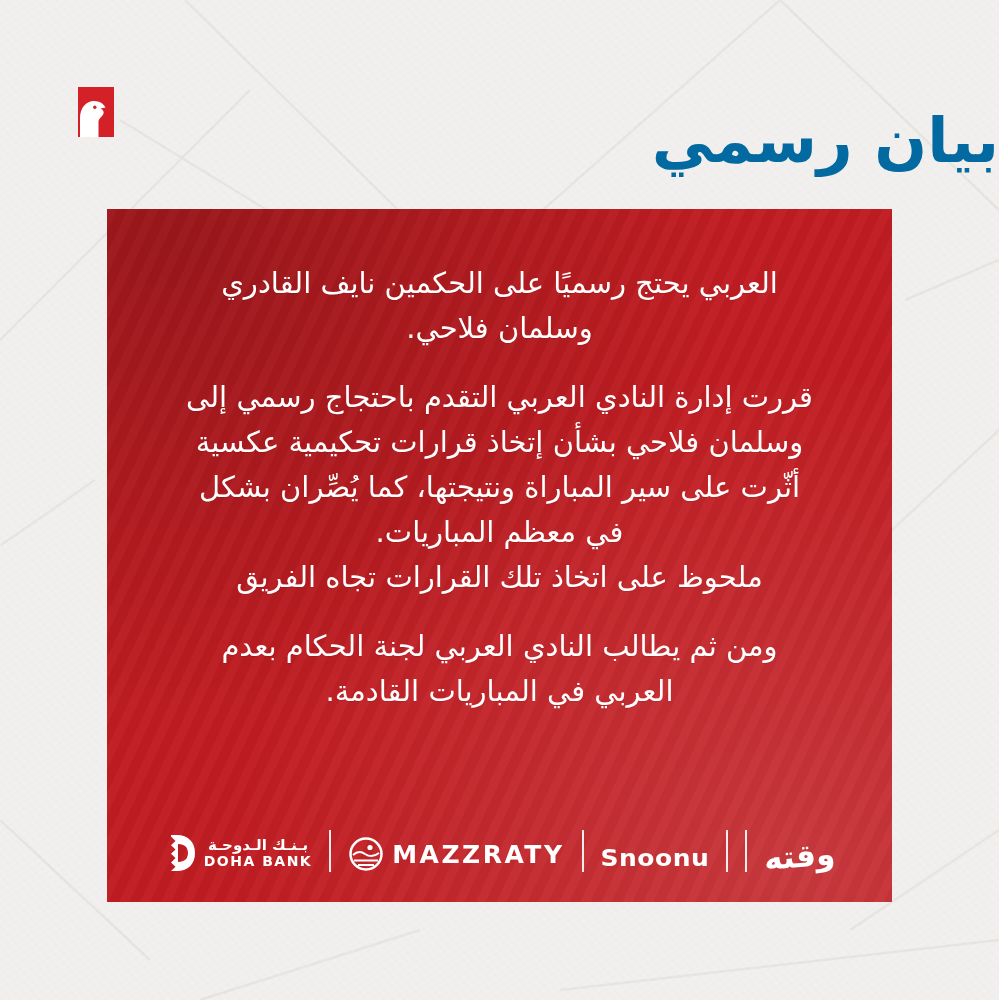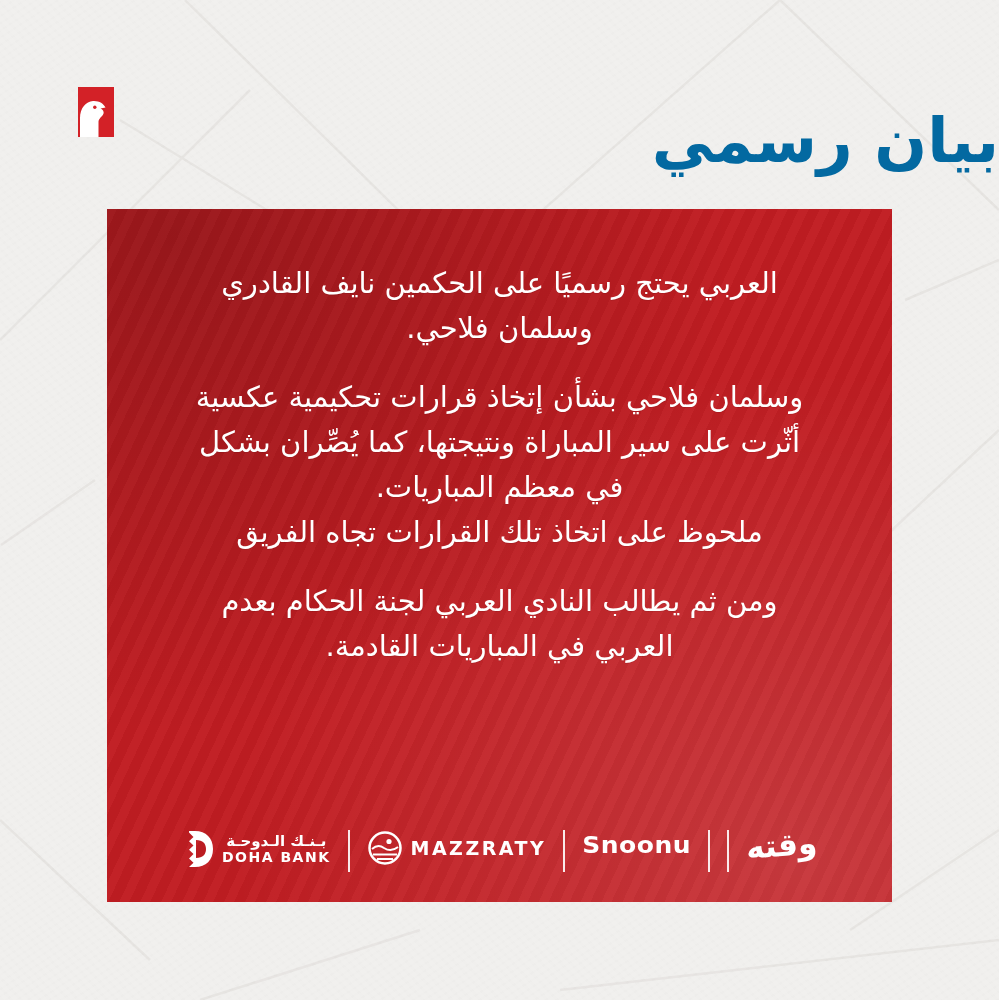--- a/index.html
+++ b/index.html
@@ -35,29 +35,29 @@
       #c11d22;
   }
   .para{text-align:center;}
   .para + .para{margin-top:24px;}
   .line{
     font-size:29px;line-height:45px;font-weight:400;white-space:nowrap;
     text-shadow:0 1px 0 rgba(0,0,0,.08);
   }
   .sponsors{
     margin-top:auto;
-    display:flex;align-items:flex-start;justify-content:center;gap:17px;
+    display:flex;align-items:flex-end;justify-content:center;gap:17px;
     direction:ltr;width:100%;
   }
   .sep{width:2px;height:42px;background:rgba(255,255,255,.9);}
   .sponsor{display:flex;align-items:center;gap:8px;color:#fff;}
   .doha-text{display:flex;flex-direction:column;align-items:center;line-height:1.05;}
   .doha-ar{font-size:15px;font-weight:700;letter-spacing:2px;direction:rtl;}
   .doha-en{font-size:14px;font-weight:700;letter-spacing:1.5px;}
-  .mazzraty-label{font-size:19px;font-weight:700;letter-spacing:2.5px;}
+  .mazzraty-label{font-size:25px;font-weight:700;letter-spacing:2.5px;}
   .snoonu-label{font-size:25px;font-weight:800;letter-spacing:.5px;transform:scaleY(.95);}
   .khaleej-text{display:flex;flex-direction:column;align-items:center;line-height:1.2;}
   .khaleej-ar{font-size:10px;font-weight:700;direction:rtl;white-space:nowrap;}
   .khaleej-en{font-size:5px;letter-spacing:.3px;opacity:.95;white-space:nowrap;}
   .waqtah-label{font-size:31px;font-weight:800;direction:rtl;line-height:1;transform:rotate(-4deg);}
 </style>
 </head>
 <body>
 
 <svg class="bg-pattern" width="999" height="1000" viewBox="0 0 999 1000">
@@ -88,20 +88,21 @@
 <div class="page-title">بيان رسمي</div>
 
 <div class="card">
 
   <div class="para">
     <div class="line">العربي يحتج رسميًا على الحكمين نايف القادري</div>
     <div class="line">وسلمان فلاحي.</div>
   </div>
 
   <div class="para">
+    <div class="line">قررت إدارة النادي العربي التقدم باحتجاج رسمي إلى</div>
     <div class="line">وسلمان فلاحي بشأن إتخاذ قرارات تحكيمية عكسية</div>
     <div class="line">أثّرت على سير المباراة ونتيجتها، كما يُصِّران بشكل</div>
     <div class="line">في معظم المباريات.</div>
     <div class="line">ملحوظ على اتخاذ تلك القرارات تجاه الفريق</div>
   </div>
 
   <div class="para">
     <div class="line">ومن ثم يطالب النادي العربي لجنة الحكام بعدم</div>
     <div class="line">العربي في المباريات القادمة.</div>
   </div>

